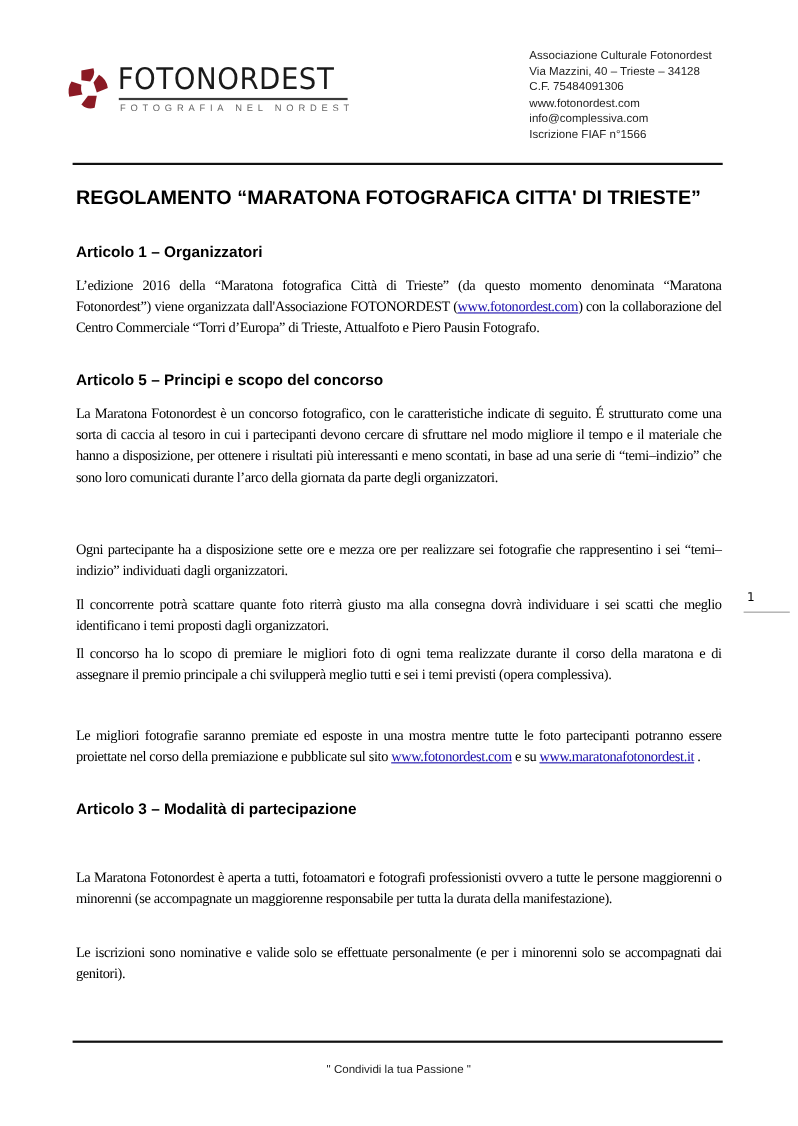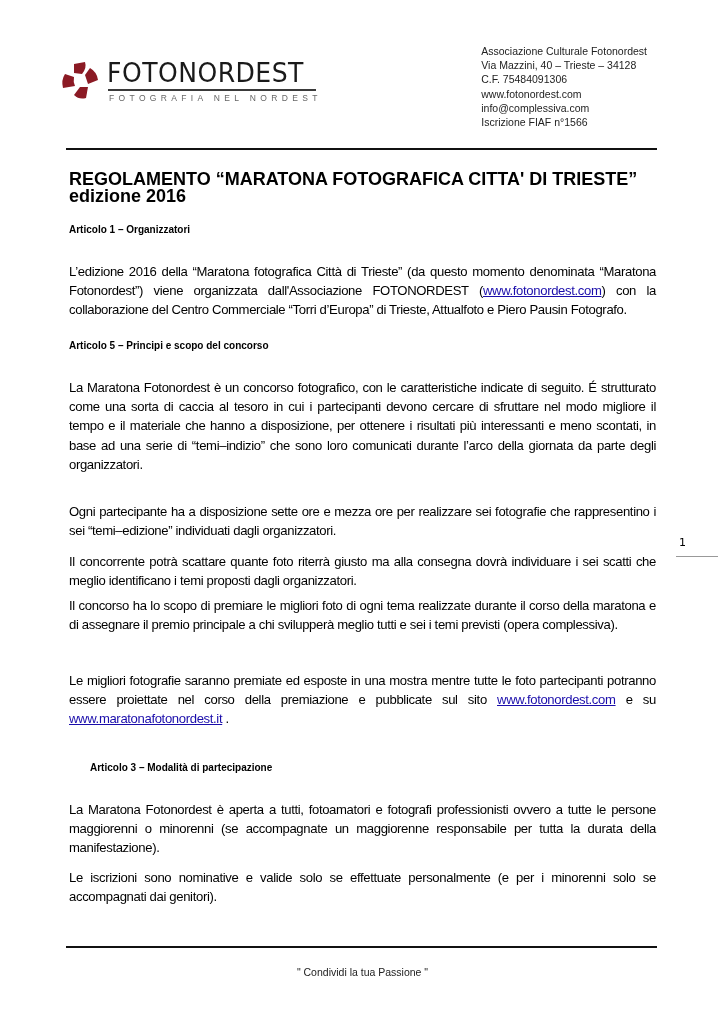--- a/index.html
+++ b/index.html
@@ -87,33 +87,32 @@
       font-family: "Liberation Sans", sans-serif;
       font-weight: bold;
       font-size: 18px;
       line-height: 17px;
     }
     .art-head {
       position: absolute;
       left: 69px;
       font-family: "Liberation Sans", sans-serif;
       font-weight: bold;
-      font-size: 10px;
+      font-size: 14px;
       line-height: 15px;
     }
     .para {
       position: absolute;
       left: 69px;
       width: 587px;
-      font-family: Liberation Sans, sans-serif;
+      font-family: Liberation Serif, serif;
       font-size: 13.1px;
       line-height: 19.2px;
       text-align: justify;
       letter-spacing: -0.35px;
-      margin-top: 12px;
     }
     .para a {
       color: #1a0dab;
       text-decoration: underline;
     }
     .page-num {
       position: absolute;
       left: 679px;
       top: 536px;
       font-family: "DejaVu Sans", sans-serif;
@@ -161,34 +160,33 @@
   <div>C.F. 75484091306</div>
   <div>www.fotonordest.com</div>
   <div>info@complessiva.com</div>
   <div>Iscrizione FIAF n°1566</div>
 </div>
 
 <div class="rule top"></div>
 
 <div class="doc-title">
   <div>REGOLAMENTO “MARATONA FOTOGRAFICA CITTA' DI TRIESTE”</div>
-  <div>edizione 2016</div>
 </div>
 
 <div class="art-head" style="top:222px;">Articolo 1 – Organizzatori</div>
 <div class="para" style="top:250px;"><span>L’edizione 2016 della “Maratona fotografica Città di Trieste” (da questo momento denominata “Maratona Fotonordest”) viene organizzata dall'Associazione FOTONORDEST (</span><a>www.fotonordest.com</a><span>) con la collaborazione del Centro Commerciale “Torri d’Europa” di Trieste, Attualfoto e Piero Pausin Fotografo.</span></div>
 
 <div class="art-head" style="top:338px;">Articolo 5 – Principi e scopo del concorso</div>
 <div class="para" style="top:366px;">La Maratona Fotonordest è un concorso fotografico, con le caratteristiche indicate di seguito. É strutturato come una sorta di caccia al tesoro in cui i partecipanti devono cercare di sfruttare nel modo migliore il tempo e il materiale che hanno a disposizione, per ottenere i risultati più interessanti e meno scontati, in base ad una serie di “temi–indizio” che sono loro comunicati durante l’arco della giornata da parte degli organizzatori.</div>
-<div class="para" style="top:490px;">Ogni partecipante ha a disposizione sette ore e mezza ore per realizzare sei fotografie che rappresentino i sei “temi–edizione” individuati dagli organizzatori.</div>
+<div class="para" style="top:490px;">Ogni partecipante ha a disposizione sette ore e mezza ore per realizzare sei fotografie che rappresentino i sei “temi–indizio” individuati dagli organizzatori.</div>
 <div class="para" style="top:540px;">Il concorrente potrà scattare quante foto riterrà giusto ma alla consegna dovrà individuare i sei scatti che meglio identificano i temi proposti dagli organizzatori.</div>
 <div class="para" style="top:584px;">Il concorso ha lo scopo di premiare le migliori foto di ogni tema realizzate durante il corso della maratona e di assegnare il premio principale a chi svilupperà meglio tutti e sei i temi previsti (opera complessiva).</div>
 <div class="para" style="top:659px;"><span>Le migliori fotografie saranno premiate ed esposte in una mostra mentre tutte le foto partecipanti potranno essere proiettate nel corso della premiazione e pubblicate sul sito </span><a>www.fotonordest.com</a><span> e su </span><a>www.maratonafotonordest.it</a><span> .</span></div>
 
-<div class="art-head" style="top:760px;margin-left:21px;">Articolo 3 – Modalità di partecipazione</div>
+<div class="art-head" style="top:728px;">Articolo 3 – Modalità di partecipazione</div>
 <div class="para" style="top:788px;">La Maratona Fotonordest è aperta a tutti, fotoamatori e fotografi professionisti ovvero a tutte le persone maggiorenni o minorenni (se accompagnate un maggiorenne responsabile per tutta la durata della manifestazione).</div>
 <div class="para" style="top:856px;">Le iscrizioni sono nominative e valide solo se effettuate personalmente (e per i minorenni solo se accompagnati dai genitori).</div>
 
 <div class="page-num">1</div>
 <div class="page-num-rule"></div>
 
 <div class="rule bottom"></div>
 <div class="footer">" Condividi la tua Passione "</div>
 
 </body></html>

